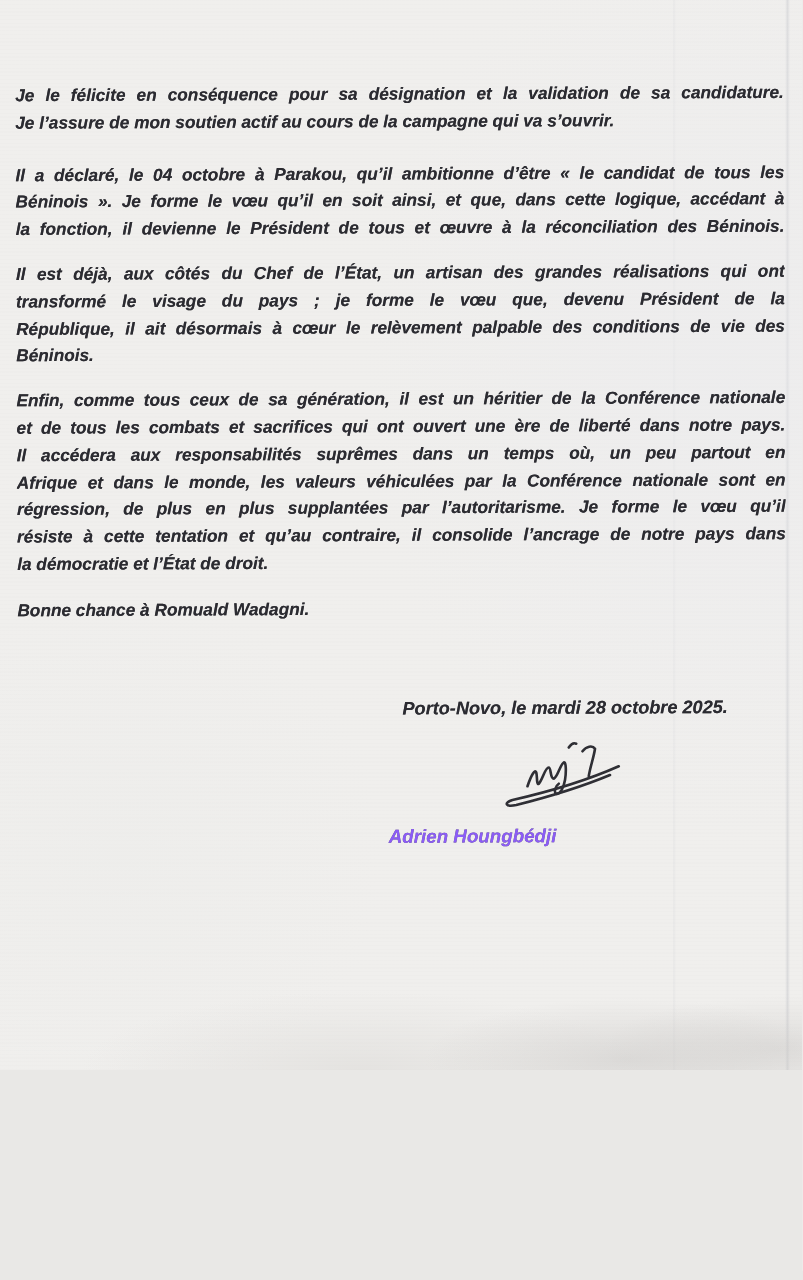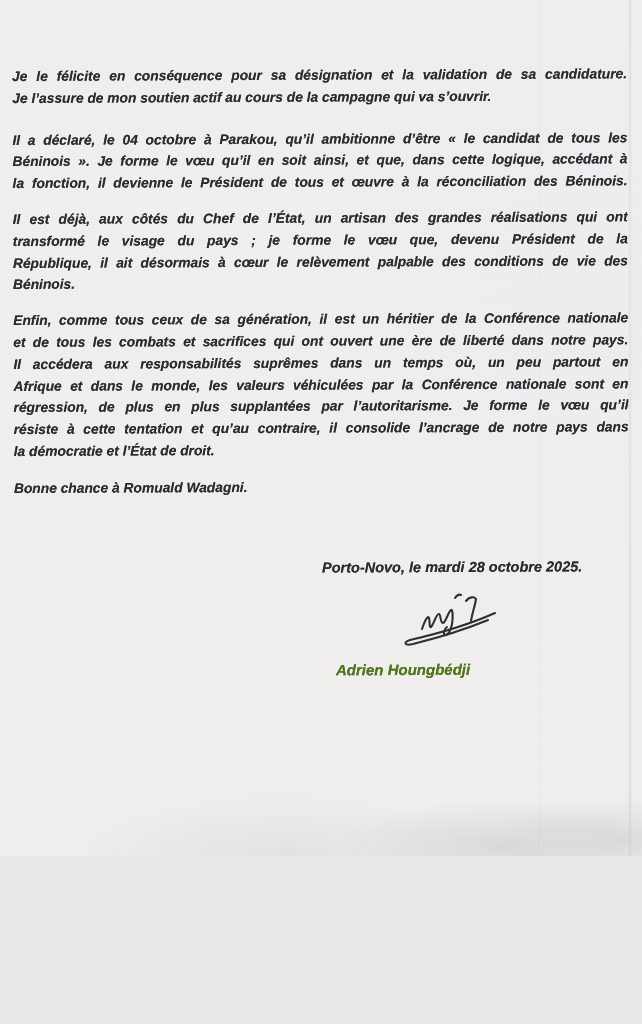--- a/index.html
+++ b/index.html
@@ -69,22 +69,22 @@
     text-shadow: 0 0 0.5px rgba(43,43,49,0.75);
     transform: rotate(-0.25deg);
   }
   .signature {
     position: absolute;
     left: 398px; top: 585px;
     width: 108px; height: 66px;
   }
   .signer {
     position: absolute;
-    left: 336px; top: 658px;
-    color: #4d7c0f;
+    left: 311px; top: 658px;
+    color: #8b5cf6;
     font-weight: bold; font-style: italic;
     font-size: 15px; line-height: 23px;
     text-shadow: 0 0 0.5px rgba(43,43,49,0.75);
     transform: rotate(-0.25deg);
     text-align: right;
   }
   .page-number {
     position: absolute;
     left: 614px; top: 954px;
     color: #3c3c42;

